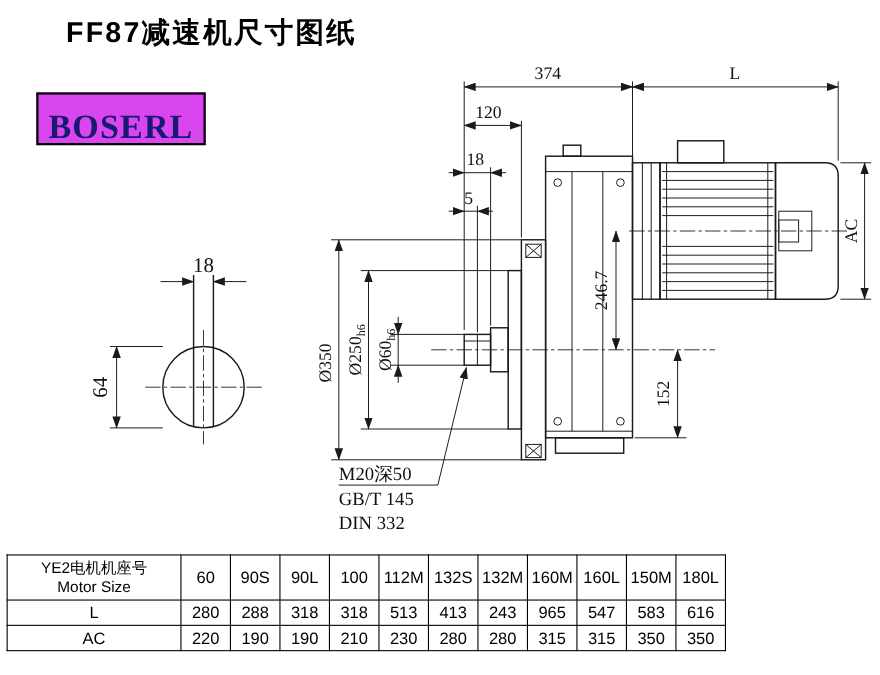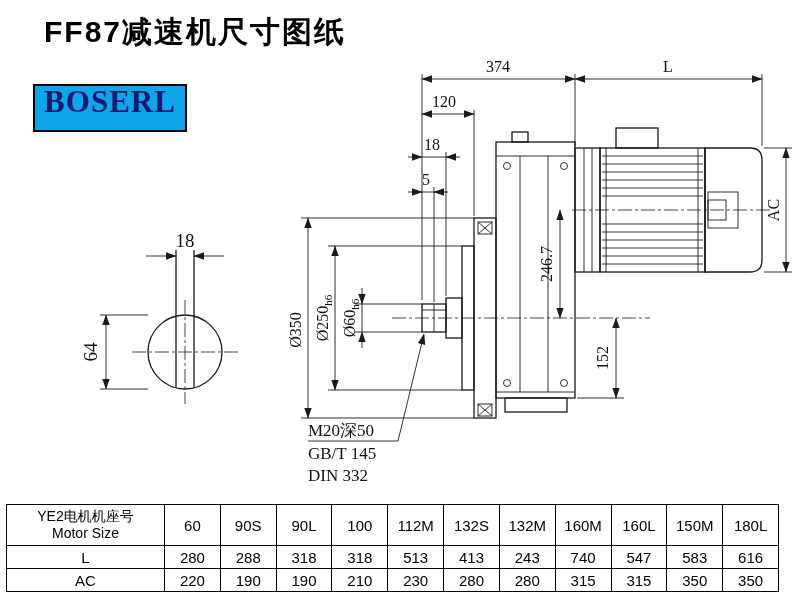--- a/index.html
+++ b/index.html
@@ -1,42 +1,42 @@
 <!DOCTYPE html>
 <html><head>
 <meta charset="utf-8">
 <style>
   html,body{margin:0;padding:0;}
   body{
     width:800px;height:614px;position:relative;overflow:hidden;
     background:#ffffff;font-family:"Liberation Sans",sans-serif;color:#111;
   }
   .page-title{
-    position:absolute;left:44px;top:12px;font-size:30px;font-weight:700;
+    position:absolute;left:60px;top:12px;font-size:26px;font-weight:700;
     letter-spacing:2px;color:#000;font-family:"Liberation Sans",sans-serif;white-space:nowrap;
   }
   .logo-box{
     position:absolute;left:33px;top:84px;width:150px;height:44px;
-    border:2px solid #000;display:flex;align-items:flex-start;justify-content:center;
-    background:#0ea5e9;
+    border:2px solid #000;display:flex;align-items:flex-end;justify-content:center;
+    background:#d946ef;
   }
   .logo-text{
     font-family:"Liberation Serif",serif;font-weight:700;font-size:31px;
     letter-spacing:1px;line-height:1;
   }
   svg.drawing{position:absolute;left:0;top:0;}
   svg text{font-family:"Liberation Serif",serif;fill:#111;}
   .dim{font-size:16px;}
   .dim-lg{font-size:19px;}
   .note{font-size:17px;}
   .outline{stroke:#1a1a1a;stroke-width:1.3;fill:none;}
   .thin{stroke:#1a1a1a;stroke-width:0.9;fill:none;}
   .cline{stroke:#1a1a1a;stroke-width:0.8;fill:none;stroke-dasharray:14 3 3 3;}
   table.size-table{
-    position:absolute;left:6px;top:504px;width:773px;border-collapse:collapse;
+    position:absolute;left:6px;top:504px;width:654px;border-collapse:collapse;
     table-layout:fixed;font-size:15px;color:#000;background:#fff;
   }
   table.size-table td{
     border:1px solid #000;text-align:center;vertical-align:middle;
     padding:0;height:22px;white-space:nowrap;overflow:hidden;
   }
   table.size-table tr.hdr td{height:40px;}
   .hdr-cell{line-height:1.25;font-size:14px;}
 </style>
 </head>
@@ -235,21 +235,21 @@
   </tr>
   <tr>
     <td>L</td>
     <td>280</td>
     <td>288</td>
     <td>318</td>
     <td>318</td>
     <td>513</td>
     <td>413</td>
     <td>243</td>
-    <td>740</td>
+    <td>965</td>
     <td>547</td>
     <td>583</td>
     <td>616</td>
   </tr>
   <tr>
     <td>AC</td>
     <td>220</td>
     <td>190</td>
     <td>190</td>
     <td>210</td>

